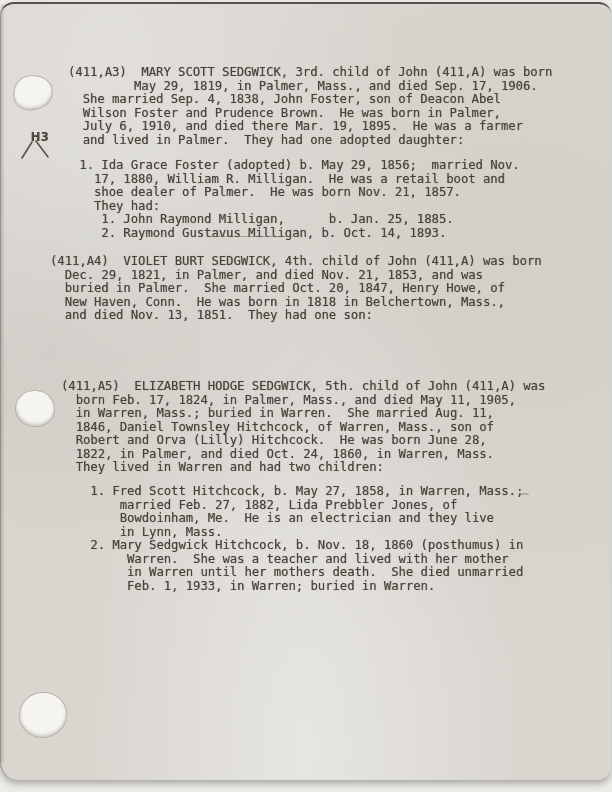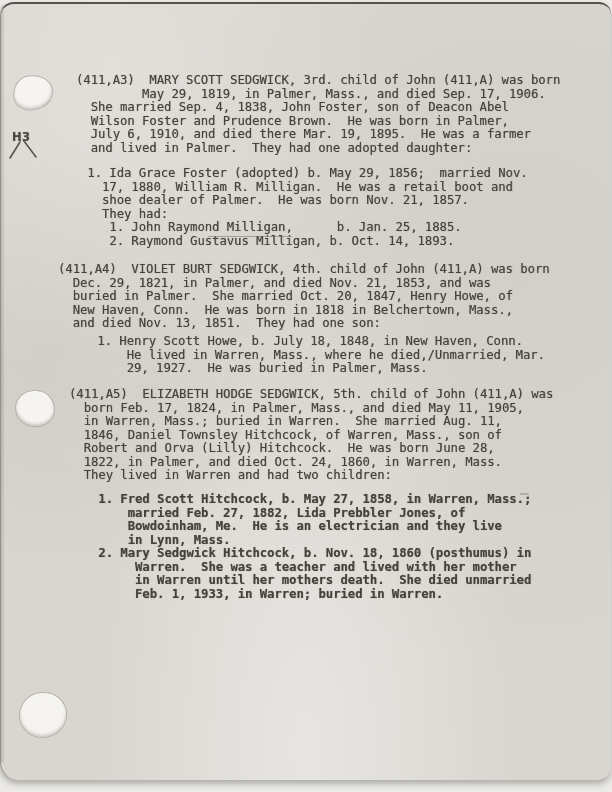--- a/index.html
+++ b/index.html
@@ -17,39 +17,40 @@
     border-left:1px solid #94908a;
     background:
       radial-gradient(ellipse at 18% 8%, rgba(255,255,255,.22), transparent 42%),
       radial-gradient(ellipse at 85% 35%, rgba(125,120,110,.07), transparent 55%),
       radial-gradient(ellipse at 8% 45%, rgba(120,115,105,.10), transparent 35%),
       radial-gradient(ellipse at 50% 96%, rgba(255,255,255,.38), transparent 50%),
       #d9d6d0;
     box-shadow:0 4px 6px rgba(100,97,90,.45);
   }
   .tblock{
-    position:absolute;margin:12px;
+    position:absolute;margin:4px;
     font-family:"DejaVu Sans Mono", monospace;
     font-size:12.2px;line-height:13.5px;
     color:#474239;
     text-shadow:0.3px 0.3px 0.8px rgba(70,64,56,.55);
     white-space:pre;
   }
   .hole{
     position:absolute;
     background:#f5f4f1;
     border:1px solid #b5b1a8;
     box-shadow:inset 0 -2px 3px rgba(140,135,123,.38), inset 0 1px 1px rgba(255,255,255,.9);
   }
   .hole1{left:12px;top:71px;width:38px;height:33px;border-radius:48% 60% 52% 45%/60% 52% 55% 46%;transform:rotate(-8deg);}
   .hole2{left:14px;top:386px;width:38px;height:35px;border-radius:52% 48% 50% 50%/50% 55% 48% 52%;transform:rotate(4deg);}
   .hole3{left:18px;top:688px;width:46px;height:44px;border-radius:50% 50% 52% 48%/52% 48% 52% 50%;}
   .margin-note{
-    position:absolute;left:11px;top:122px;width:32px;height:36px;
+    position:absolute;left:23px;top:122px;width:32px;height:36px;
     color:#4c4840;
+    text-align:center;
   }
   .margin-note span{
     font-family:"DejaVu Sans", sans-serif;
     font-size:11.5px;font-weight:bold;letter-spacing:.5px;
     text-shadow:0 0 .7px rgba(70,64,56,.6);
   }
   .margin-note svg{position:absolute;left:-4px;top:12px;}
   .sep-line{
     position:absolute;left:207px;top:232px;width:84px;height:1px;
     background:rgba(108,103,93,.5);
@@ -96,32 +97,29 @@
        1. John Raymond Milligan,      b. Jan. 25, 1885.
        2. Raymond Gustavus Milligan, b. Oct. 14, 1893.</pre>
 
     <div class="sep-line"></div>
 
     <pre class="tblock" style="left:45px;top:247px;">(411,A4)  VIOLET BURT SEDGWICK, 4th. child of John (411,A) was born
   Dec. 29, 1821, in Palmer, and died Nov. 21, 1853, and was
   buried in Palmer.  She married Oct. 20, 1847, Henry Howe, of
   New Haven, Conn.  He was born in 1818 in Belchertown, Mass.,
   and died Nov. 13, 1851.  They had one son:</pre>
-    <pre class="tblock" style="left:55px;top:319px;">    1. Henry Scott Howe, b. July 18, 1848, in New Haven, Conn.
-        He lived in Warren, Mass., where he died,/Unmarried, Mar.
-        29, 1927.  He was buried in Palmer, Mass.</pre>
 
     <pre class="tblock" style="left:56px;top:372px;">(411,A5)  ELIZABETH HODGE SEDGWICK, 5th. child of John (411,A) was
   born Feb. 17, 1824, in Palmer, Mass., and died May 11, 1905,
   in Warren, Mass.; buried in Warren.  She married Aug. 11,
   1846, Daniel Townsley Hitchcock, of Warren, Mass., son of
   Robert and Orva (Lilly) Hitchcock.  He was born June 28,
   1822, in Palmer, and died Oct. 24, 1860, in Warren, Mass.
   They lived in Warren and had two children:</pre>
-    <pre class="tblock" style="left:56px;top:477px;font-weight:bold;">    1. Fred Scott Hitchcock, b. May 27, 1858, in Warren, Mass.;
+    <pre class="tblock" style="left:56px;top:477px;">    1. Fred Scott Hitchcock, b. May 27, 1858, in Warren, Mass.;
         married Feb. 27, 1882, Lida Prebbler Jones, of
         Bowdoinham, Me.  He is an electrician and they live
         in Lynn, Mass.
     2. Mary Sedgwick Hitchcock, b. Nov. 18, 1860 (posthumus) in
          Warren.  She was a teacher and lived with her mother
          in Warren until her mothers death.  She died unmarried
          Feb. 1, 1933, in Warren; buried in Warren.</pre>
 
     <div class="stray-mark"></div>
   </div>

